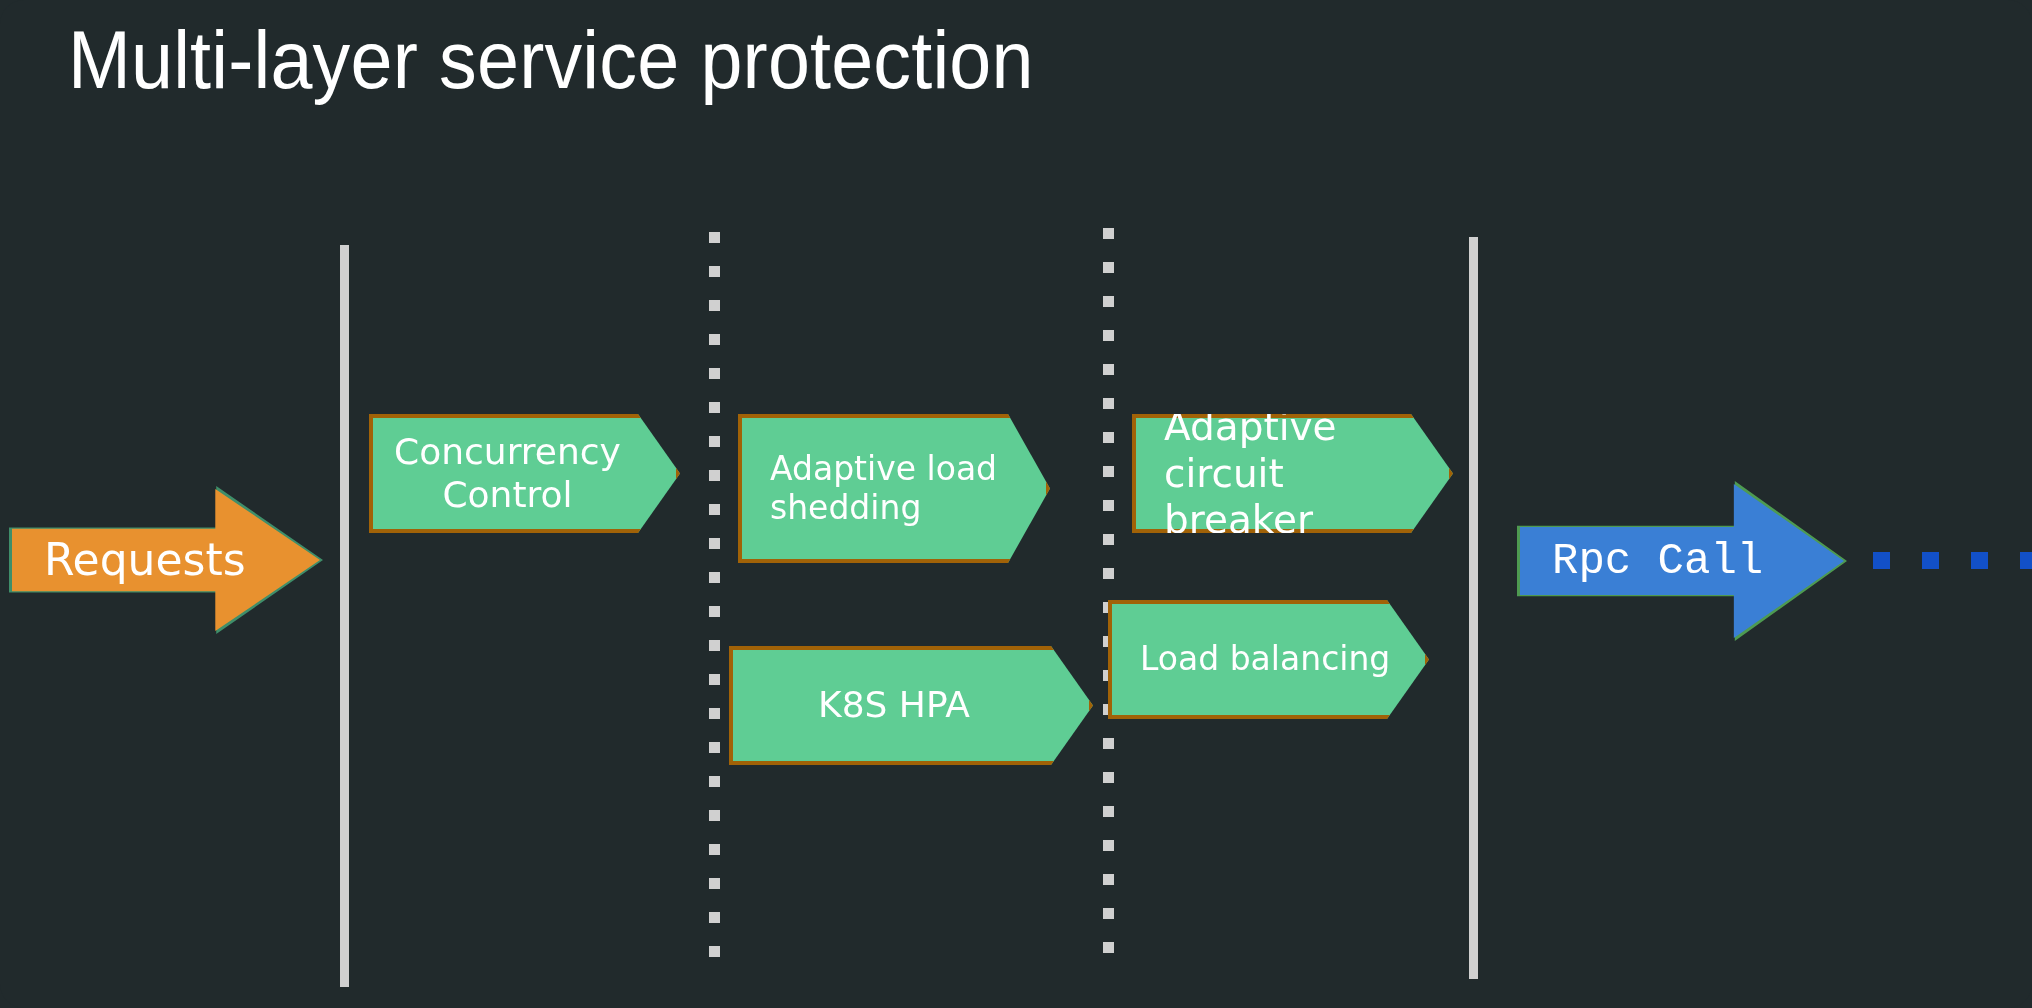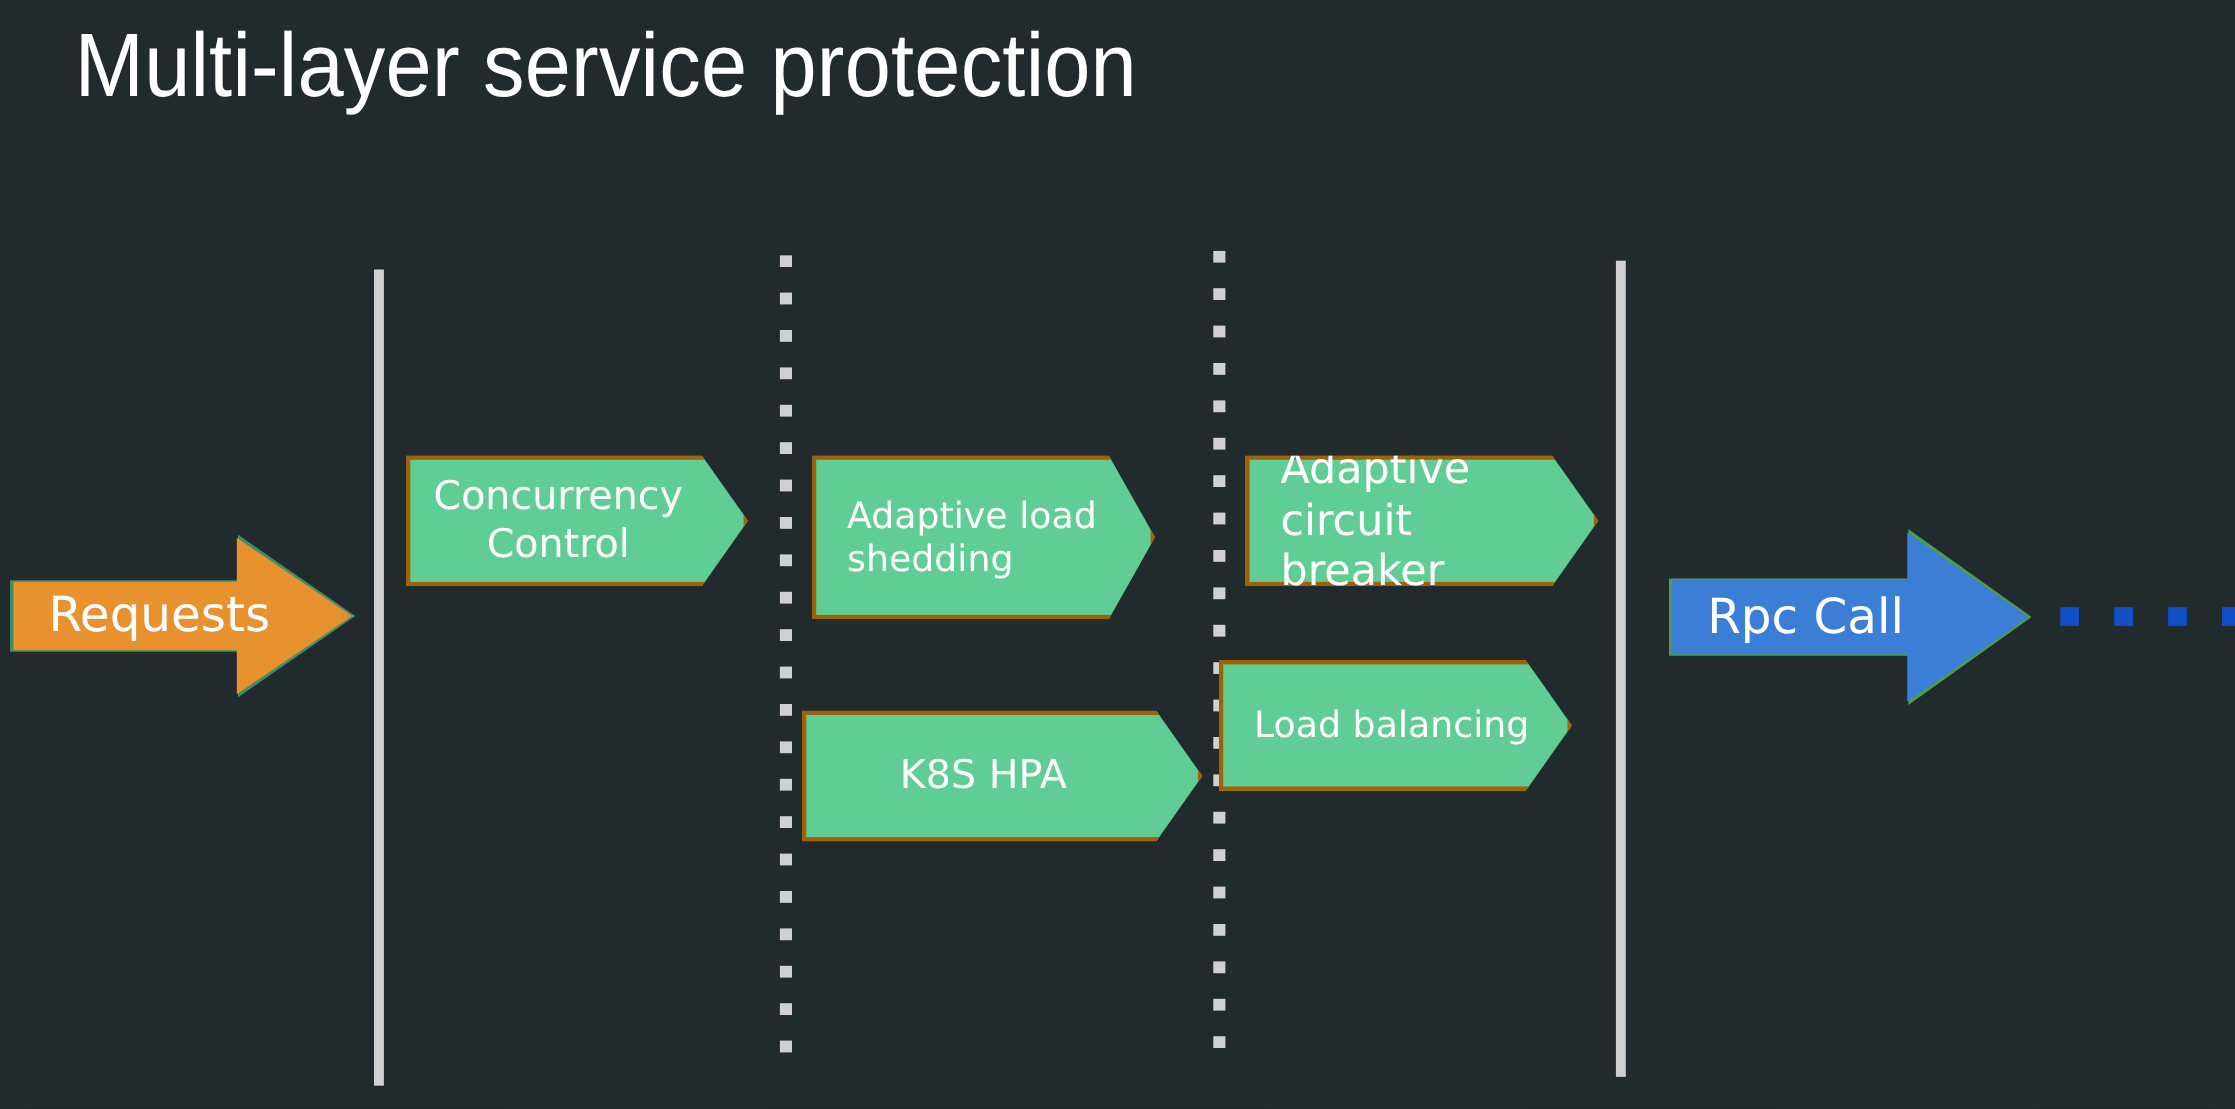--- a/index.html
+++ b/index.html
@@ -158,21 +158,21 @@
     <span class="chev-label">Adaptive circuit
 breaker</span>
   </div>
 
   <div class="chevron chev-left sz-md" style="left:1108px; top:600px; width:321px; height:119px;">
     <span class="chev-label">Load balancing</span>
   </div>
 
   <div class="block-arrow-outline" style="left:1517px; top:481px; width:330px; height:160px; background:#4e9a51;"></div>
   <div class="block-arrow" style="left:1520px; top:484px; width:324px; height:154px; background:#3a7fd5;">
-    <span class="arrow-label" style="padding-left:32px;">Rpc Call</span>
+    <span class="arrow-label" style="padding-left:32px;font-family:Liberation Mono, monospace;">Rpc Call</span>
   </div>
 
   <div id="trailing-dots" style="left:1873px; top:552px;">
     <span class="dot"></span>
     <span class="dot"></span>
     <span class="dot"></span>
     <span class="dot"></span>
   </div>
 
 </div>

